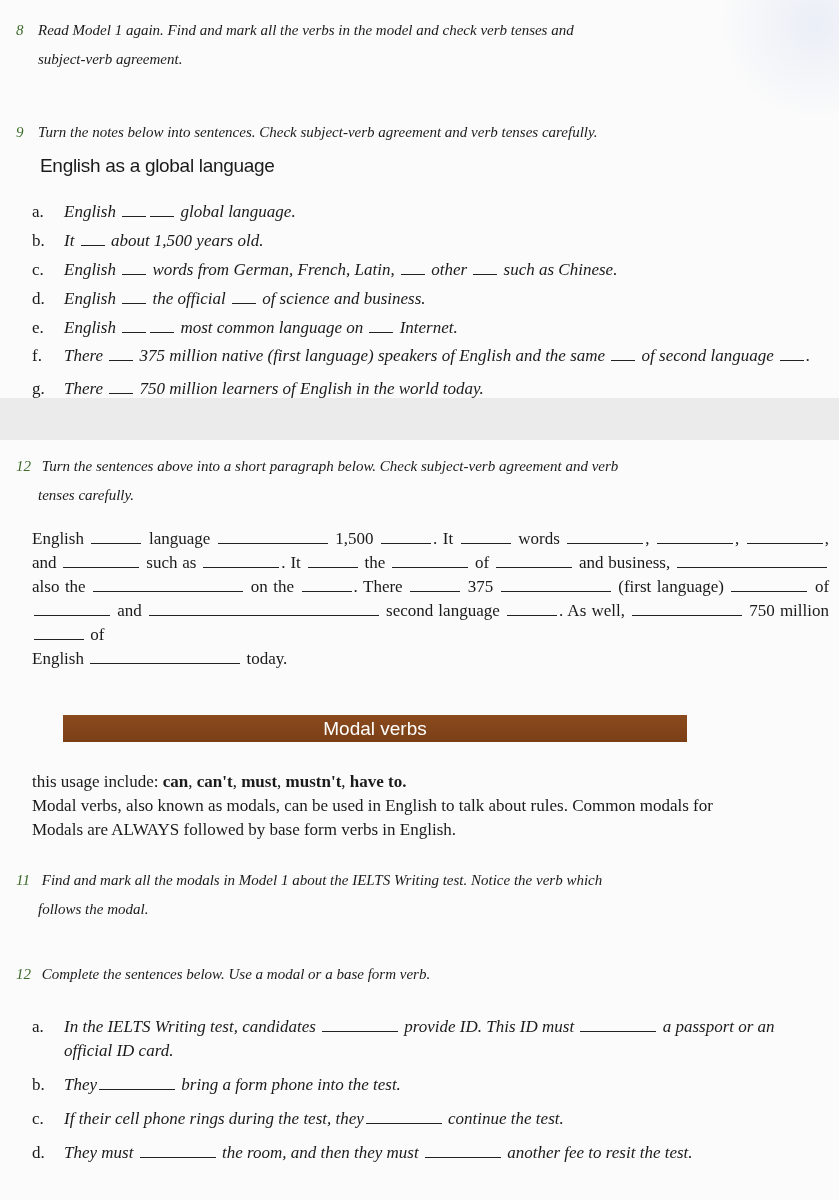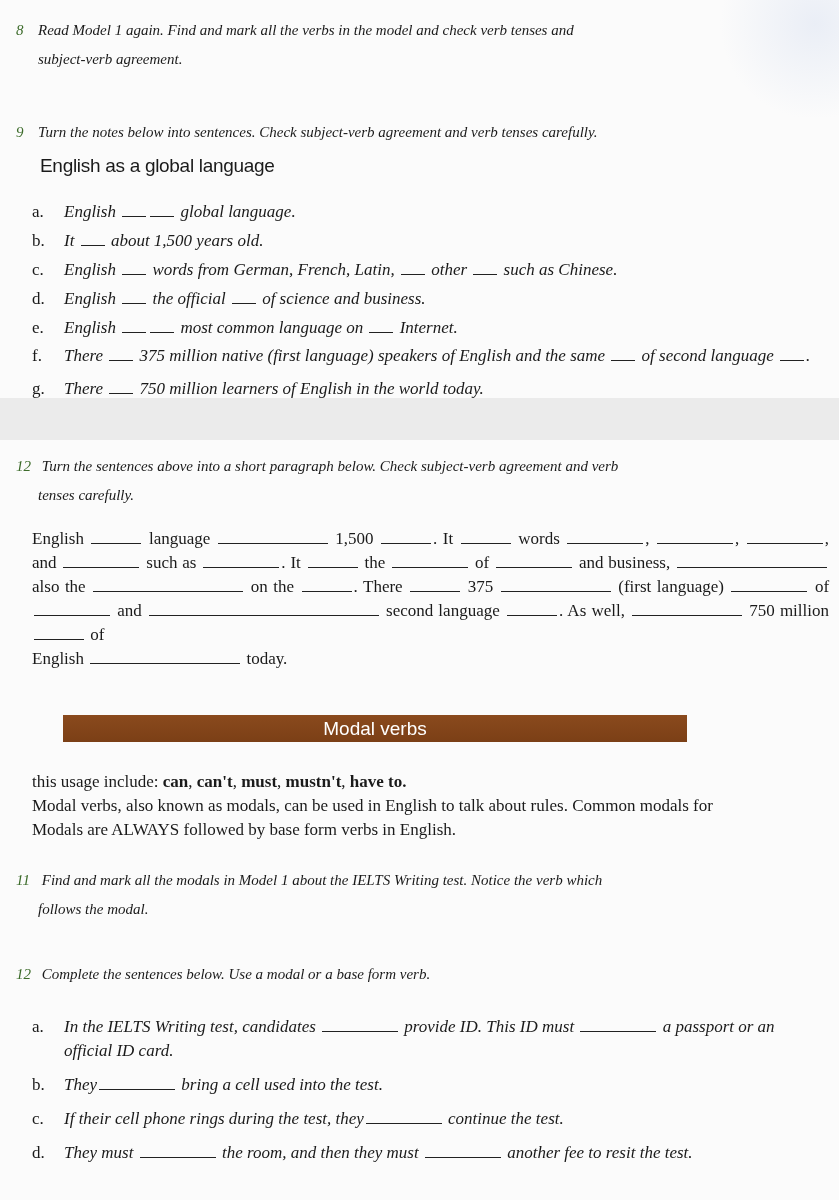--- a/index.html
+++ b/index.html
@@ -110,21 +110,21 @@
     <span class="num">12</span> <span>Complete the sentences below. Use a modal or a base form verb.</span>
   </div>
 
   <div class="list" style="top:1015px; line-height:24px">
     <div class="li">
       <span class="lbl">a.</span>
       <span class="txt"><span>In the IELTS Writing test, candidates</span> <span class="blank b-l"></span> <span>provide ID. This ID must</span> <span class="blank b-l"></span> <span>a passport or an</span><br><span>official ID card.</span></span>
     </div>
     <div class="li" style="margin-top:10px">
       <span class="lbl">b.</span>
-      <span class="txt"><span>They</span><span class="blank b-l"></span> <span>bring a cell used into the test.</span></span>
+      <span class="txt"><span>They</span><span class="blank b-l"></span> <span>bring a form phone into the test.</span></span>
     </div>
     <div class="li" style="margin-top:10px">
       <span class="lbl">c.</span>
       <span class="txt"><span>If their cell phone rings during the test, they</span><span class="blank b-l"></span> <span>continue the test.</span></span>
     </div>
     <div class="li" style="margin-top:10px">
       <span class="lbl">d.</span>
       <span class="txt"><span>They must</span> <span class="blank b-l"></span> <span>the room, and then they must</span> <span class="blank b-l"></span> <span>another fee to resit the test.</span></span>
     </div>
   </div>

